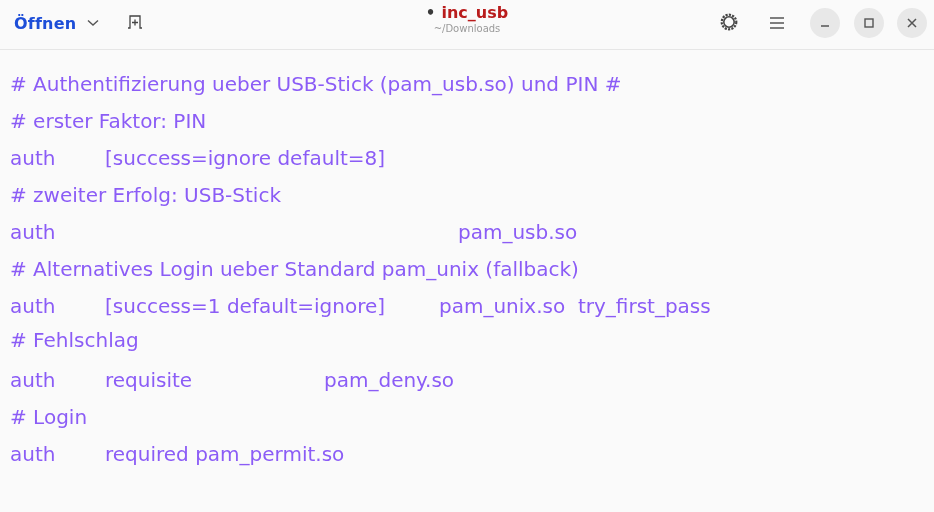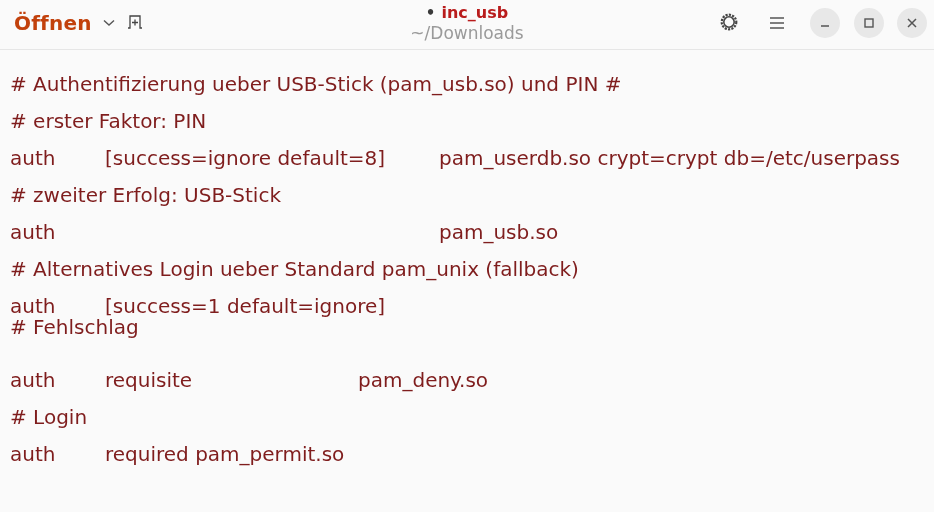--- a/index.html
+++ b/index.html
@@ -7,52 +7,52 @@
   body { font-family: "DejaVu Sans", "Liberation Sans", sans-serif; color: #3d3d3d; }
 
   .headerbar {
     position: absolute; left: 0; top: 0; width: 934px; height: 50px;
     background: #fafafa; border-bottom: 1px solid #e6e6e6;
   }
   .open-btn {
     position: absolute; left: 6px; top: 8px; height: 30px; padding: 0 8px;
     display: flex; align-items: center; gap: 10px; border-radius: 6px; cursor: pointer;
   }
-  .open-btn .lbl { font-size: 20px; font-weight: bold; color: #c2410c; letter-spacing: 0.2px; }
+  .open-btn .lbl { font-size: 16px; font-weight: bold; color: #1d4ed8; letter-spacing: 0.2px; }
   .open-btn .chev { width: 14px; height: 14px; display: flex; align-items: center; justify-content: center; }
   .newtab-btn {
     position: absolute; left: 120px; top: 10px; width: 30px; height: 28px;
     display: flex; align-items: center; justify-content: center; cursor: pointer; border-radius: 6px;
   }
 
   .title-block {
     position: absolute; left: 360px; width: 214px; top: 3px; text-align: center;
   }
   .title-row { display: flex; justify-content: center; align-items: center; gap: 6px; }
   .dot { font-size: 15px; color: #3a3a3a; font-weight: bold; }
   .title { font-size: 16px; font-weight: bold; color: #b91c1c; }
-  .subtitle { font-size: 17px; color: #9a9a9a; margin-top: 1px; }
+  .subtitle { font-size: 10px; color: #9a9a9a; margin-top: 1px; }
 
   .icon-btn {
     position: absolute; top: 9px; width: 30px; height: 30px;
     display: flex; align-items: center; justify-content: center; cursor: pointer; border-radius: 6px;
   }
   .win-btn {
     position: absolute; top: 8px; width: 30px; height: 30px; border-radius: 50%;
     background: #e8e8e8; display: flex; align-items: center; justify-content: center; cursor: pointer;
   }
 
   .editor {
     position: absolute; left: 0; top: 51px; width: 934px; height: 461px;
     background: #fafafa;
     font-family: "DejaVu Sans", "Liberation Sans", sans-serif;
   }
   .line {
     position: absolute; left: 10px; height: 36px; line-height: 36px;
-    font-size: 20px; color: #7f1d1d; white-space: pre;
+    font-size: 20px; color: #8b5cf6; white-space: pre;
   }
   .seg { position: absolute; top: 0; white-space: pre; }
 </style>
 </head>
 <body>
 
 <div class="headerbar">
   <div class="open-btn">
     <span class="lbl">Öffnen</span>
     <span class="chev">
@@ -116,43 +116,43 @@
   </div>
 </div>
 
 <div class="editor">
   <div class="line" style="top:15px"># Authentifizierung ueber USB-Stick (pam_usb.so) und PIN #</div>
   <div class="line" style="top:52px"># erster Faktor: PIN</div>
 
   <div class="line" style="top:89px;width:920px">
     <span class="seg" style="left:0">auth</span>
     <span class="seg" style="left:95px">[success=ignore default=8]</span>
-    <span class="seg" style="left:429px">pam_userdb.so crypt=crypt db=/etc/userpass</span>
   </div>
 
   <div class="line" style="top:126px"># zweiter Erfolg: USB-Stick</div>
 
   <div class="line" style="top:163px;width:920px">
     <span class="seg" style="left:0">auth</span>
-    <span class="seg" style="left:429px">pam_usb.so</span>
+    <span class="seg" style="left:448px">pam_usb.so</span>
   </div>
 
   <div class="line" style="top:200px"># Alternatives Login ueber Standard pam_unix (fallback)</div>
 
   <div class="line" style="top:237px;width:920px">
     <span class="seg" style="left:0">auth</span>
     <span class="seg" style="left:95px">[success=1 default=ignore]</span>
+    <span class="seg" style="left:429px">pam_unix.so  try_first_pass</span>
   </div>
 
-  <div class="line" style="top:258px"># Fehlschlag</div>
+  <div class="line" style="top:271px"># Fehlschlag</div>
 
   <div class="line" style="top:311px;width:920px">
     <span class="seg" style="left:0">auth</span>
     <span class="seg" style="left:95px">requisite</span>
-    <span class="seg" style="left:348px">pam_deny.so</span>
+    <span class="seg" style="left:314px">pam_deny.so</span>
   </div>
 
   <div class="line" style="top:348px"># Login</div>
 
   <div class="line" style="top:385px;width:920px">
     <span class="seg" style="left:0">auth</span>
     <span class="seg" style="left:95px">required pam_permit.so</span>
   </div>
 </div>
 

